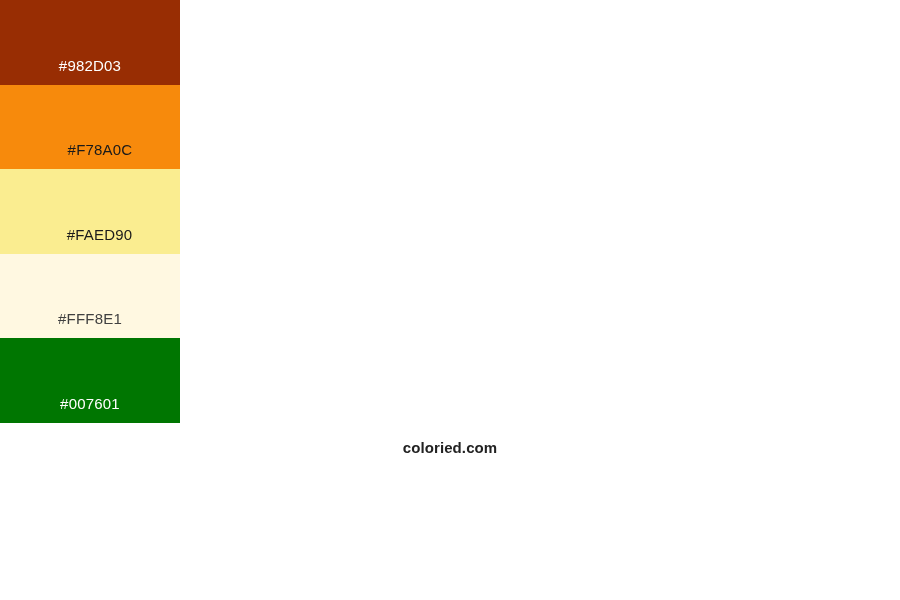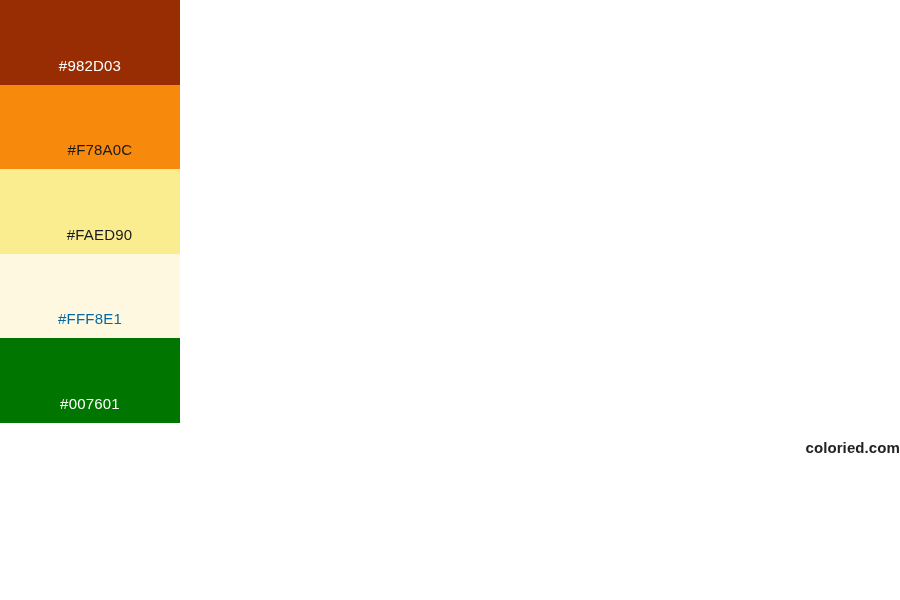--- a/index.html
+++ b/index.html
@@ -46,21 +46,21 @@
     user-select: text;
     white-space: nowrap;
   }
 
   #footer {
     width: 900px;
     height: 50px;
     background: #ffffff;
     display: flex;
     align-items: center;
-    justify-content: flex-end;
+    justify-content: center;
   }
 
   #footer-brand {
     font-family: "Liberation Sans", sans-serif;
     font-size: 15px;
     font-weight: bold;
     color: #222222;
     letter-spacing: 0.1px;
     line-height: 1;
     padding-bottom: 2px;
@@ -73,21 +73,21 @@
     <div class="swatch" style="background: rgb(152, 45, 3); width: 180px; height: 550px;">
       <div class="swatch-label" style="color: rgb(255, 255, 255);">#982D03</div>
     </div>
     <div class="swatch" style="background: rgb(247, 138, 12); width: 180px; height: 550px; padding-left: 20px;">
       <div class="swatch-label" style="color: rgb(26, 26, 26);">#F78A0C</div>
     </div>
     <div class="swatch" style="background: rgb(250, 237, 144); width: 180px; height: 550px;">
       <div class="swatch-label" style="color: rgb(26, 26, 26); margin-left: 19px;">#FAED90</div>
     </div>
     <div class="swatch" style="background: rgb(255, 248, 225); width: 180px; height: 550px;">
-      <div class="swatch-label" style="color: #0369a1;">#FFF8E1</div>
+      <div class="swatch-label" style="color: #404040;">#FFF8E1</div>
     </div>
     <div class="swatch" style="background: rgb(0, 118, 1); width: 180px; height: 550px; align-items: flex-end;">
       <div class="swatch-label" style="color: rgb(255, 255, 255);">#007601</div>
     </div>
   </div>
 
 <div id="footer">
   <div id="footer-brand">coloried.com</div>
 </div>
 

